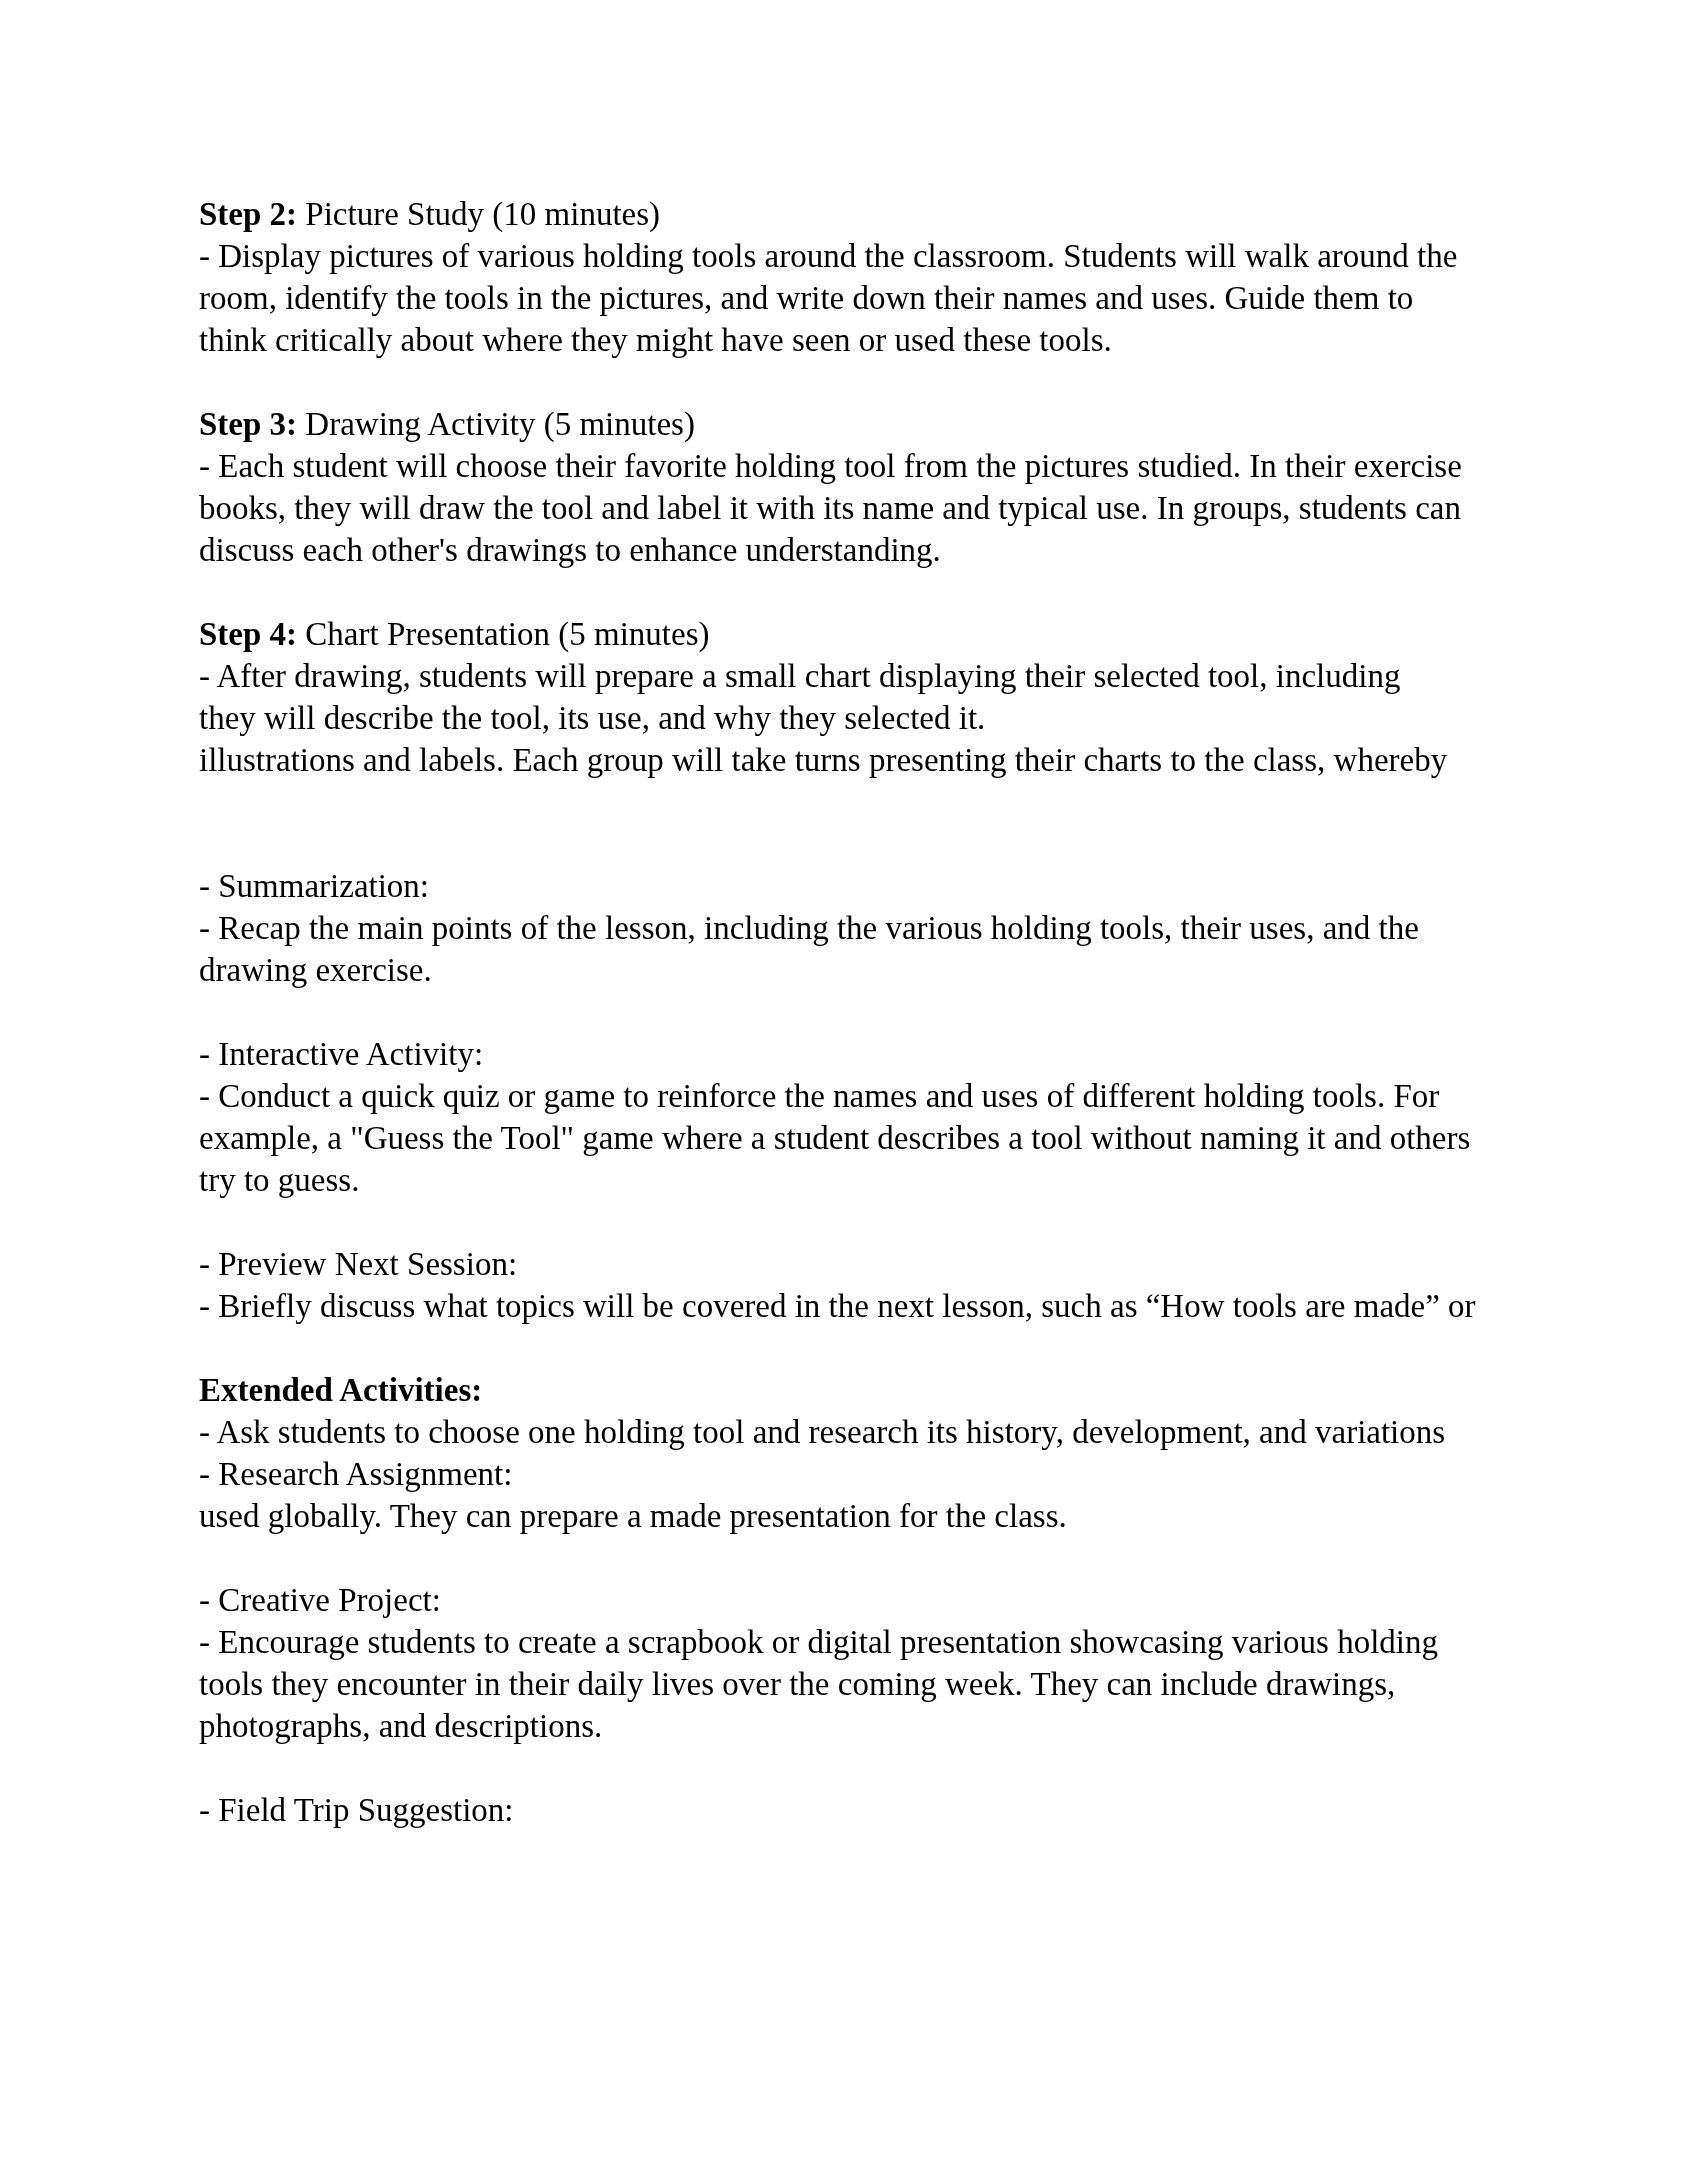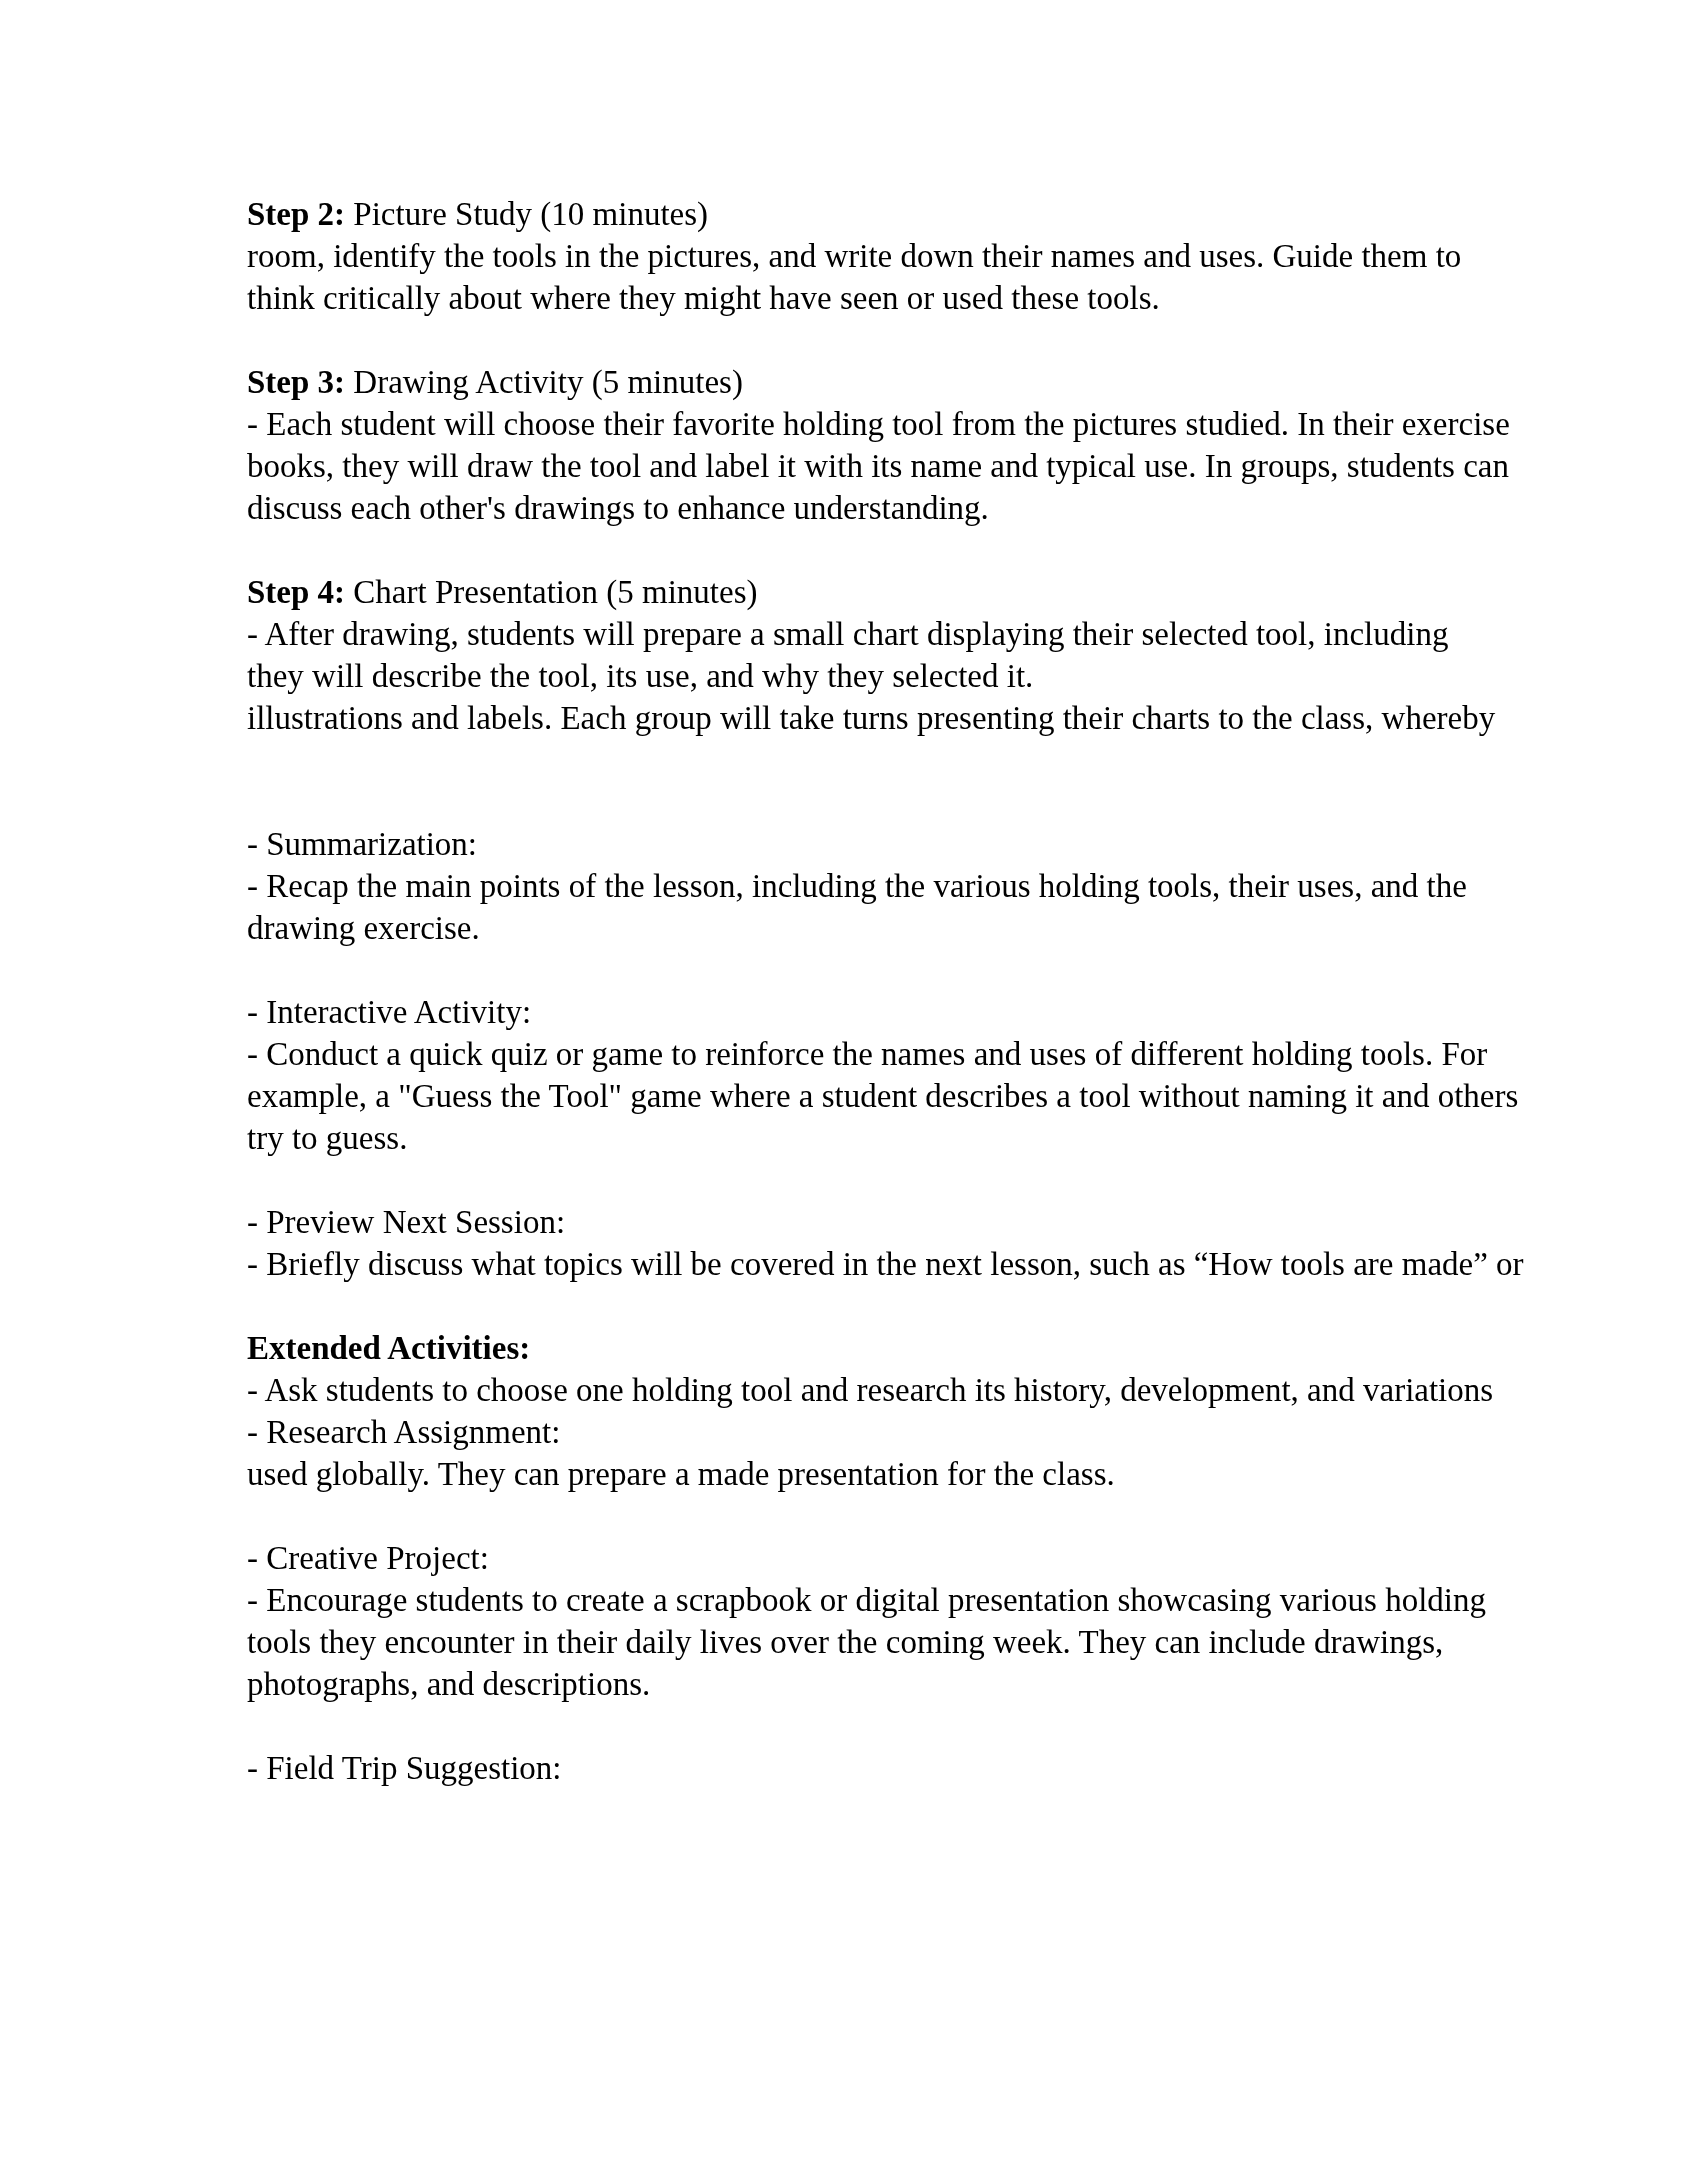--- a/index.html
+++ b/index.html
@@ -6,34 +6,34 @@
   body { width: 1687px; height: 2183px; position: relative; overflow: hidden; }
   .page {
     position: absolute;
     left: 199px;
     top: 193px;
     width: 1297px;
     font-family: "Liberation Serif", "DejaVu Serif", serif;
     font-size: 33px;
     line-height: 42px;
     color: #000000;
-    margin-left: 48px;
   }
   .line { display: block; white-space: pre; height: 42px; }
   .blank { display: block; height: 42px; }
   .b { font-weight: bold; }
   .section { display: block; }
 </style>
 </head>
 <body>
 
 <div class="page">
 
   <div class="section">
     <span class="line"><span class="b">Step 2:</span><span> Picture Study (10 minutes)</span></span>
+    <span class="line">- Display pictures of various holding tools around the classroom. Students will walk around the</span>
     <span class="line">room, identify the tools in the pictures, and write down their names and uses. Guide them to</span>
     <span class="line">think critically about where they might have seen or used these tools.</span>
   </div>
   <span class="blank"></span>
 
   <div class="section">
     <span class="line"><span class="b">Step 3:</span><span> Drawing Activity (5 minutes)</span></span>
     <span class="line">- Each student will choose their favorite holding tool from the pictures studied. In their exercise</span>
     <span class="line">books, they will draw the tool and label it with its name and typical use. In groups, students can</span>
     <span class="line">discuss each other's drawings to enhance understanding.</span>

